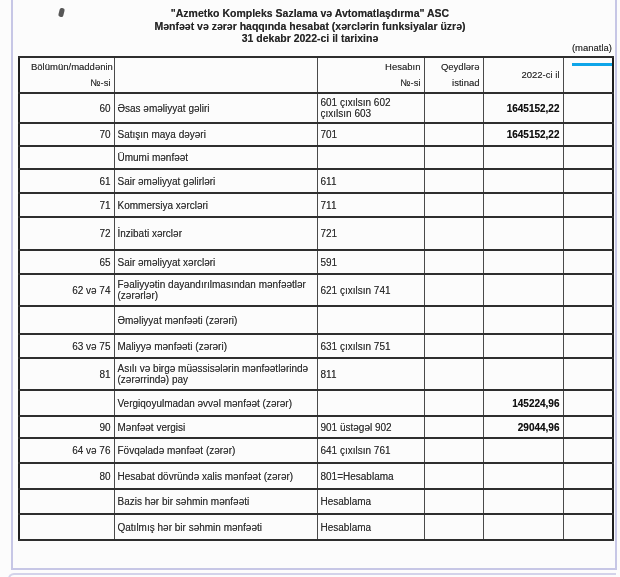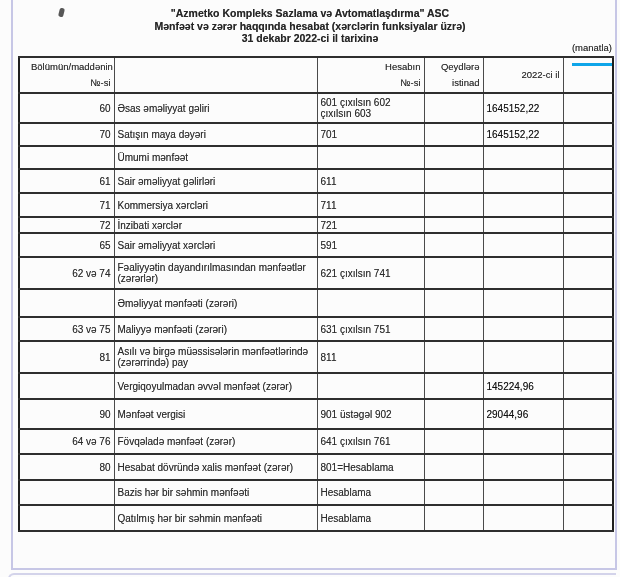--- a/index.html
+++ b/index.html
@@ -97,21 +97,21 @@
     text-align: right;
     font-size: 9.5px;
     line-height: 16px;
     white-space: pre-line;
     padding-left: 11px;
   }
   .c-no   { text-align: right; }
   .c-name { text-align: left; line-height: 11px; padding-left: 4px; }
   .c-acct { white-space: pre-line; line-height: 11px; }
   .c-ref  { }
-  .c-val  { font-weight: normal; color: #111; padding-right: 4px; }
+  .c-val  { text-align: right; font-weight: bold; color: #111; padding-right: 4px; }
   .c-extra{ }
 </style>
 </head>
 <body>
 
 <div class="page-frame"></div>
 <div class="next-page-edge"></div>
 <div class="speck"></div>
 
 <div class="titles">
@@ -177,21 +177,21 @@
       <td class="c-extra"></td>
     </tr>
     <tr style="height:24px">
       <td class="c-no">71</td>
       <td class="c-name">Kommersiya xərcləri</td>
       <td class="c-acct">711</td>
       <td class="c-ref"></td>
       <td class="c-val"></td>
       <td class="c-extra"></td>
     </tr>
-    <tr style="height:16px">
+    <tr style="height:33px">
       <td class="c-no">72</td>
       <td class="c-name">İnzibati xərclər</td>
       <td class="c-acct">721</td>
       <td class="c-ref"></td>
       <td class="c-val"></td>
       <td class="c-extra"></td>
     </tr>
     <tr style="height:24px">
       <td class="c-no">65</td>
       <td class="c-name">Sair əməliyyat xərcləri</td>
@@ -233,21 +233,21 @@
       <td class="c-extra"></td>
     </tr>
     <tr style="height:26px">
       <td class="c-no"></td>
       <td class="c-name">Vergiqoyulmadan əvvəl mənfəət (zərər)</td>
       <td class="c-acct"></td>
       <td class="c-ref"></td>
       <td class="c-val">145224,96</td>
       <td class="c-extra"></td>
     </tr>
-    <tr style="height:30px">
+    <tr style="height:22px">
       <td class="c-no">90</td>
       <td class="c-name">Mənfəət vergisi</td>
       <td class="c-acct">901 üstəgəl 902</td>
       <td class="c-ref"></td>
       <td class="c-val">29044,96</td>
       <td class="c-extra"></td>
     </tr>
     <tr style="height:25px">
       <td class="c-no">64 və 76</td>
       <td class="c-name">Fövqəladə mənfəət (zərər)</td>

